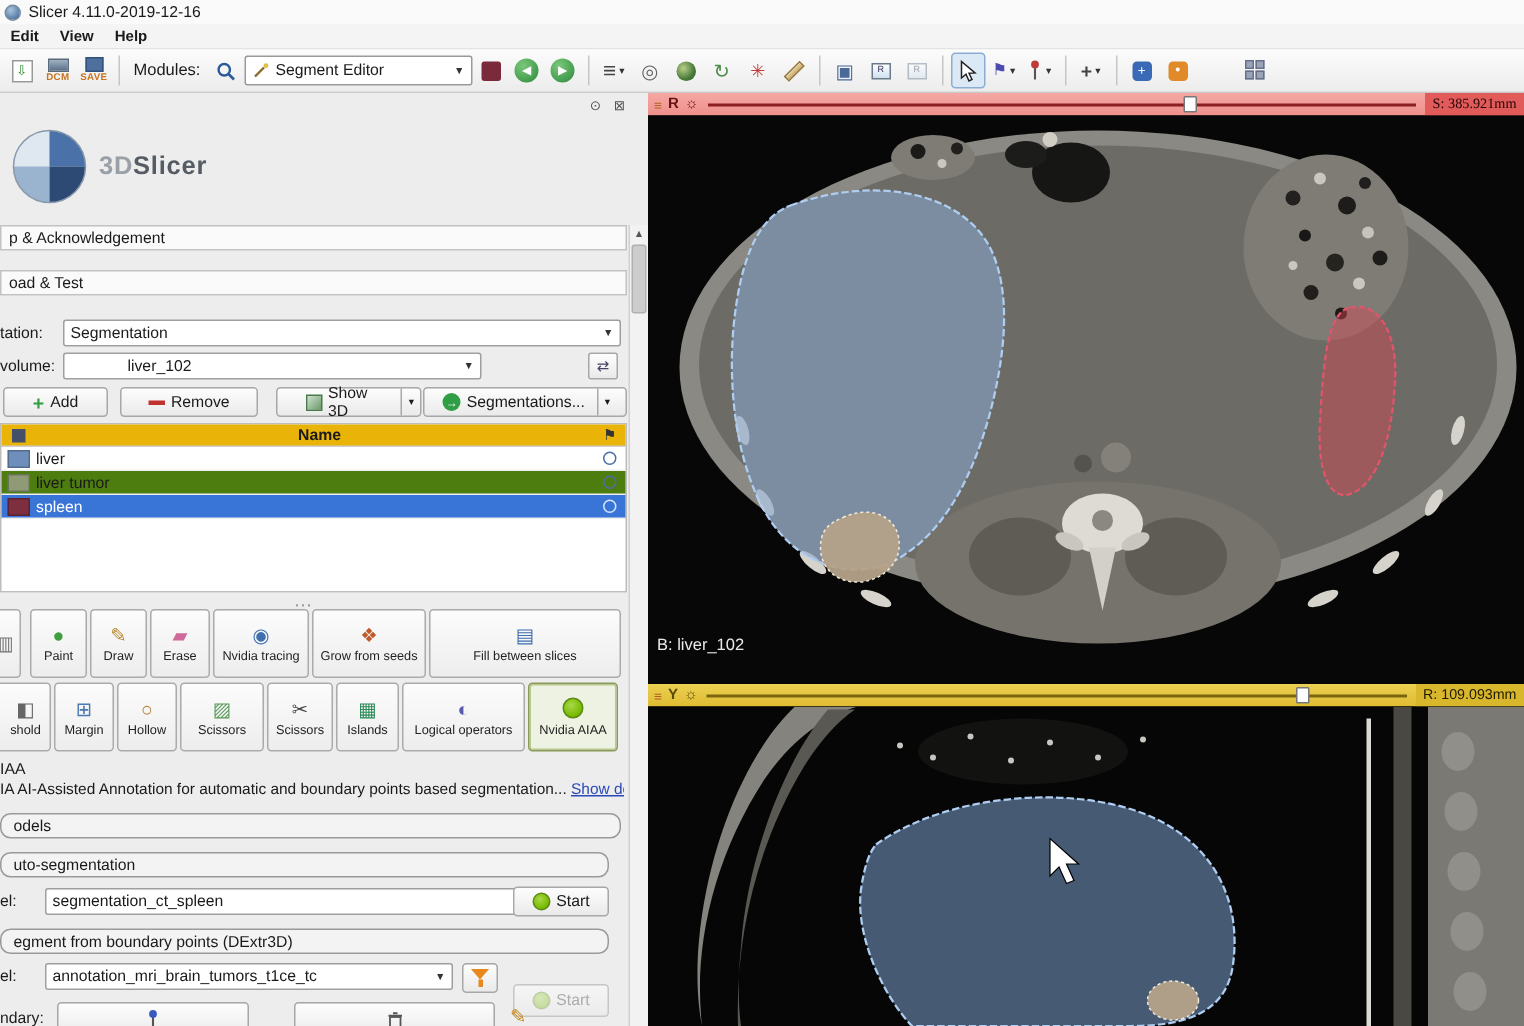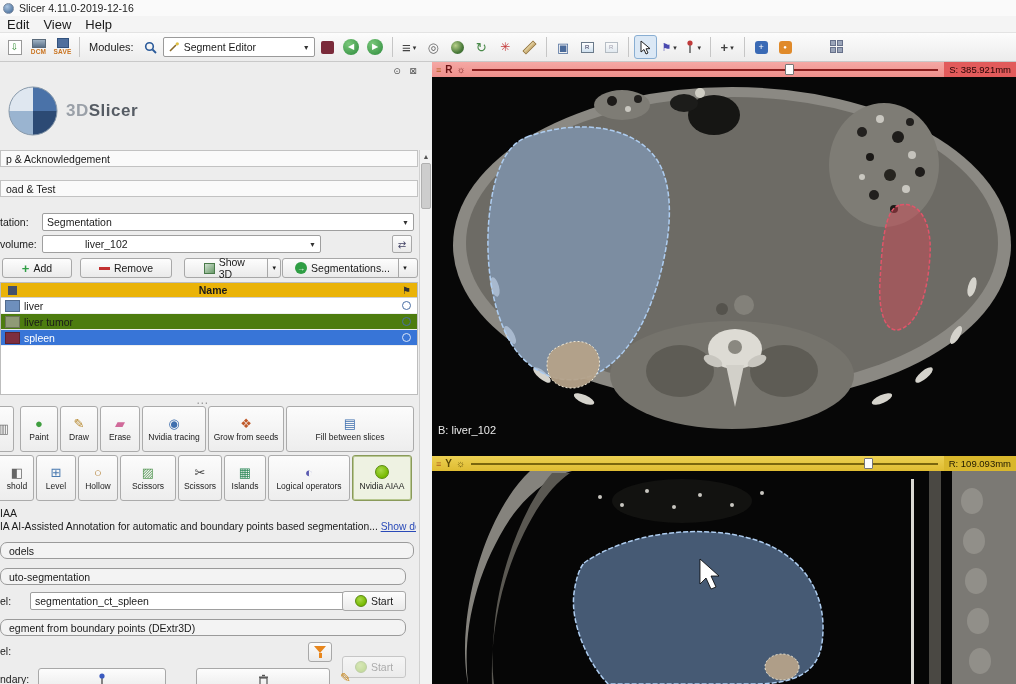--- a/index.html
+++ b/index.html
@@ -4,21 +4,21 @@
 <style>
   *{margin:0;padding:0;box-sizing:border-box;}
   html,body{width:1016px;height:684px;}
   body{font-family:"Liberation Sans","DejaVu Sans",sans-serif;font-size:11px;color:#1a1a1a;background:#fff;overflow:hidden;}
   .app{position:relative;width:1016px;height:684px;background:#fff;}
   .abs{position:absolute;}
 
   
   .titlebar{height:16px;display:flex;align-items:center;gap:5px;padding-left:3px;background:#fafafa;font-size:10.5px;}
   .titleicon{width:11px;height:11px;border-radius:50%;background:radial-gradient(circle at 35% 30%,#aac4e0,#38608f);border:1px solid #7a8aa0;}
-  .menubar{height:17px;display:flex;background:#f4f4f4;font-size:13px;border-bottom:1px solid #e3e3e3;}
+  .menubar{height:17px;display:flex;align-items:center;background:#f4f4f4;font-size:10px;border-bottom:1px solid #e3e3e3;font-weight:bold;}
   .menubar .mi{padding:1px 7px;}
   .toolbar{height:29px;background:linear-gradient(#fcfcfc,#ececec);border-bottom:1px solid #c9c9c9;display:flex;align-items:center;padding:0 3px;gap:1px;}
   .tbtn{min-width:23px;height:24px;display:flex;flex-direction:column;align-items:center;justify-content:center;border-radius:3px;border:1px solid transparent;line-height:1;}
   .tbtn.row{flex-direction:row;gap:2px;}
   .tbtn.sel{border:1px solid #89aed2;background:#dbe8f5;}
   .tsep{width:1px;height:20px;background:#c6c6c6;margin:0 4px;}
   .tlbl{font-size:6.5px;font-weight:bold;color:#c9731f;margin-top:1px;letter-spacing:.2px;}
   .mini-img{width:14px;height:9px;background:linear-gradient(#9fb2c4,#5a7088);border:1px solid #5a6a7a;}
   .mini-floppy{width:12px;height:10px;background:#4f6f9e;border:1px solid #32527e;}
   .ico-page{width:14px;height:15px;background:#fff;border:1px solid #999;font-size:9px;color:#2e8b2e;display:flex;align-items:center;justify-content:center;}
@@ -93,21 +93,21 @@
   .slicebar.yellow{background:linear-gradient(#ecd052,#dfbc32);color:#5c4a06;}
   .sb-pin{font-size:9px;color:#b06020;}
   .sb-label{font-weight:bold;}
   .sb-eye{font-size:10px;}
   .sb-slider{position:relative;flex:1;height:15px;}
   .sb-slider .track{position:absolute;left:2px;right:2px;top:6.5px;height:2px;}
   .red .track{background:#8b1f1f;}
   .yellow .track{background:#7a660e;}
   .handle{position:absolute;top:2px;width:9px;height:11px;background:#fdfdfd;border:1px solid #777;border-radius:1px;}
   .sb-readout{padding:1px 5px;font-size:9.5px;align-self:stretch;display:flex;align-items:center;}
-  .chipred{background:#e25b5b;color:#250404;}
+  .chipred{background:#e25b5b;color:#250404;font-family:Liberation Serif, serif;}
   .chipyellow{background:#d9b72c;color:#201a02;}
   .view{position:relative;overflow:hidden;background:#000;}
   .view.axial{height:379px;}
   .view.sagittal{height:213px;}
   .view svg{display:block;width:100%;height:100%;}
   .caption{position:absolute;left:6px;bottom:20px;color:#eaeaea;font-size:11px;}
 </style>
 </head>
 <body>
 
@@ -349,21 +349,21 @@
         <span class="eff-ico" style="color:#3f6fae;">▤</span>
         <span>Fill between slices</span>
       </div>
 
       <div class="effbtn" style="left:-10px;top:393px;width:44px;padding-left:10px;">
         <span class="eff-ico" style="color:#666;">◧</span>
         <span>shold</span>
       </div>
       <div class="effbtn" style="left:36px;top:393px;width:40px;">
         <span class="eff-ico" style="color:#4a7ab0;">⊞</span>
-        <span>Level</span>
+        <span>Margin</span>
       </div>
       <div class="effbtn" style="left:78px;top:393px;width:40px;">
         <span class="eff-ico" style="color:#b07a2a;font-weight:bold;">○</span>
         <span>Hollow</span>
       </div>
       <div class="effbtn" style="left:120px;top:393px;width:56px;">
         <span class="eff-ico" style="color:#5a9a5a;">▨</span>
         <span>Scissors</span>
       </div>
       <div class="effbtn" style="left:178px;top:393px;width:44px;">
@@ -402,20 +402,24 @@
       <div class="abs pbtn" style="left:342px;top:529px;width:64px;">
         <span class="nvdot sm"></span>
           <span>Start</span>
       </div>
 
       <div class="abs grp" style="left:0;top:557px;width:406px;">
           <span>egment from boundary points (DExtr3D)</span>
         </div>
 
       <div class="abs flabel" style="left:0;top:580px;width:26px;">el:</div>
+      <div class="abs combo" style="left:30px;top:580px;width:272px;">
+        <span>annotation_mri_brain_tumors_t1ce_tc</span>
+          <span class="dd">▼</span>
+      </div>
       <div class="abs funnelbtn" style="left:308px;top:580px;">
         <span class="ftri"></span>
           <span class="fstem"></span>
       </div>
       <div class="abs pbtn disabled" style="left:342px;top:594px;width:64px;height:22px;">
         <span class="nvdot sm" style="opacity:.6;"></span>
           <span>Start</span>
       </div>
 
       <div class="abs flabel" style="left:0;top:608px;width:34px;">ndary:</div>

